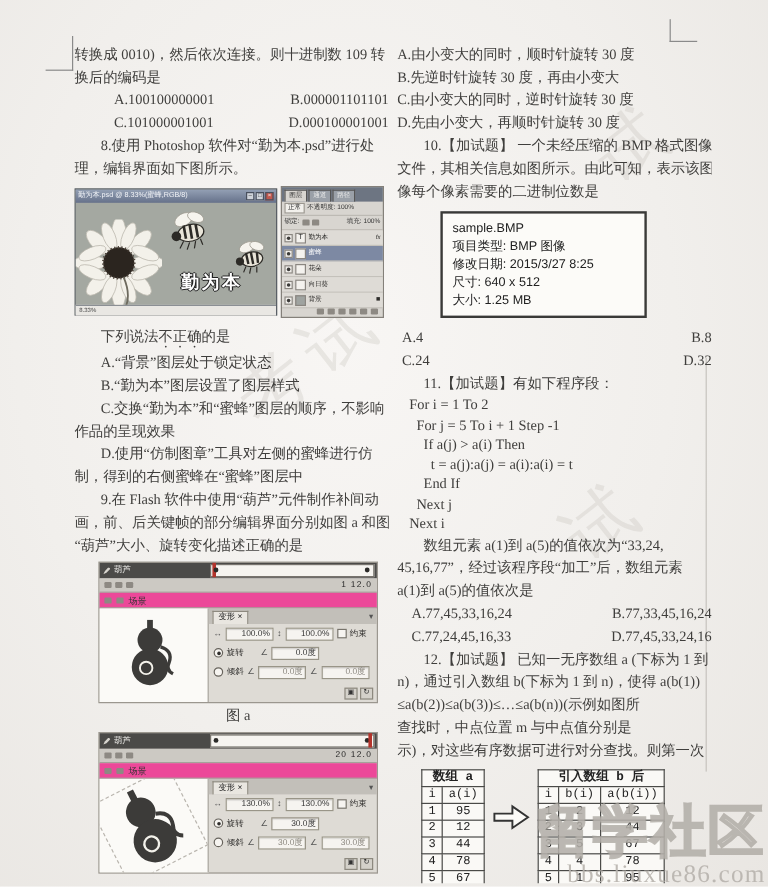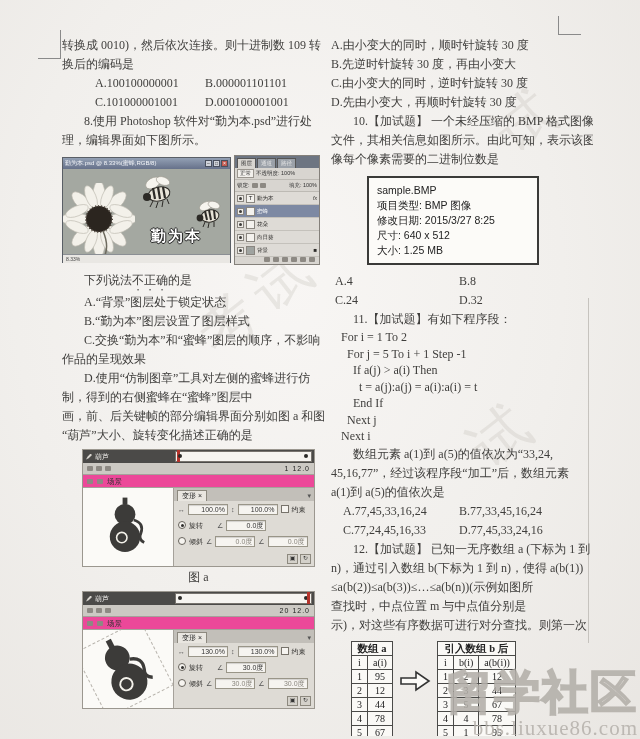--- a/index.html
+++ b/index.html
@@ -22,21 +22,21 @@
            -webkit-text-stroke:2px rgba(168,164,158,0.75);letter-spacing:2px;}
   .wm .url{font-size:21px;color:rgba(183,179,173,0.9);letter-spacing:1px;margin-top:2px;}
   
   .col{position:absolute;top:36px;width:262px;color:#3f3e3c;font-size:12px;
        line-height:19px;overflow:hidden;}
   .col-left{left:62px;height:700px;}
   .col-right{left:331px;height:700px;}
   p.ln{margin:0;white-space:nowrap;}
   .ind{text-indent:22px;}
   .emph{text-emphasis:filled dot #3f3e3c;text-emphasis-position:under right;}
-  .optrow{display:flex;margin:0;white-space:nowrap;}
+  .optrow{display:flex;margin:0;white-space:nowrap;justify-content:space-between;}
   .opts7{padding-left:33px;} .opts7 .o1{width:110px;}
   .opts10{padding-left:4px;} .opts10 .o1{width:124px;}
   .opts11{padding-left:12px;} .opts11 .o1{width:116px;}
   .code{margin:0 0 0 10px;white-space:pre;line-height:16.5px;font-size:12px;}
   
   .psfig{position:relative;width:258px;height:110px;margin:5px 0 6px 0;}
   .psdoc{position:absolute;left:0;top:2px;width:169px;height:106px;background:#a4a8a1;
          border:1px solid #5a5f66;box-sizing:border-box;}
   .pstitle{height:11px;background:linear-gradient(#93a0b4,#66718a);display:flex;align-items:center;
            padding:0 2px;color:#f2f4f8;font-size:6px;font-family:"Liberation Sans",sans-serif;white-space:nowrap;overflow:hidden;}
@@ -116,21 +116,21 @@
   .tpbtn{width:9px;height:8px;background:#d4d1ca;border:1px solid #8d897f;font-size:6px;line-height:7px;text-align:center;color:#333;}
   .figcap{margin:1px 0 1px 20px;width:233px;text-align:center;font-size:12px;color:#3f3e3c;}
   
   .bmpbox{width:152px;margin:7px 0 7px 36px;border:2px solid #3a3a38;background:#fcfbf8;
           padding:5px 8px;font-family:"Liberation Sans",sans-serif;font-size:10.5px;
           line-height:15px;color:#222;box-sizing:content-box;}
   .bmpbox p{margin:0;white-space:nowrap;}
   
   .tables-row{display:flex;margin:6px 0 0 20px;align-items:flex-start;}
   table.dtable{border-collapse:collapse;border:1.5px solid #3a3a38;background:#faf9f6;
-               font-family:Liberation Serif, serif;font-size:10px;color:#222;}
+               font-family:Liberation Mono, monospace;font-size:10px;color:#222;}
   table.dtable td{border:1px solid #4a4a48;text-align:center;padding:0 5px;height:13px;line-height:13px;}
   td.tt{font-weight:bold;font-size:10.5px;}
   .tarrow{margin:28px 6px 0 6px;}
 </style>
 </head>
 <body>
 
 <div class="page">
 
   <div class="cm-tl"></div>
@@ -269,20 +269,21 @@
       </div>
     </div>
 
     <p class="ln ind"><span>下列说法</span><span class="emph">不正确</span><span>的是</span></p>
     <p class="ln ind">A.“背景”图层处于锁定状态</p>
     <p class="ln ind">B.“勤为本”图层设置了图层样式</p>
     <p class="ln ind">C.交换“勤为本”和“蜜蜂”图层的顺序，不影响</p>
     <p class="ln">作品的呈现效果</p>
     <p class="ln ind">D.使用“仿制图章”工具对左侧的蜜蜂进行仿</p>
     <p class="ln">制，得到的右侧蜜蜂在“蜜蜂”图层中</p>
+    <p class="ln ind">9.在 Flash 软件中使用“葫芦”元件制作补间动</p>
     <p class="ln">画，前、后关键帧的部分编辑界面分别如图 a 和图 b</p>
     <p class="ln">“葫芦”大小、旋转变化描述正确的是</p>
 
     <div class="flfig">
       <div class="tlrow">
         <div class="tlname">
           <span class="pencil"></span>
           <span>葫芦</span>
         </div>
         <div class="tltrack">

